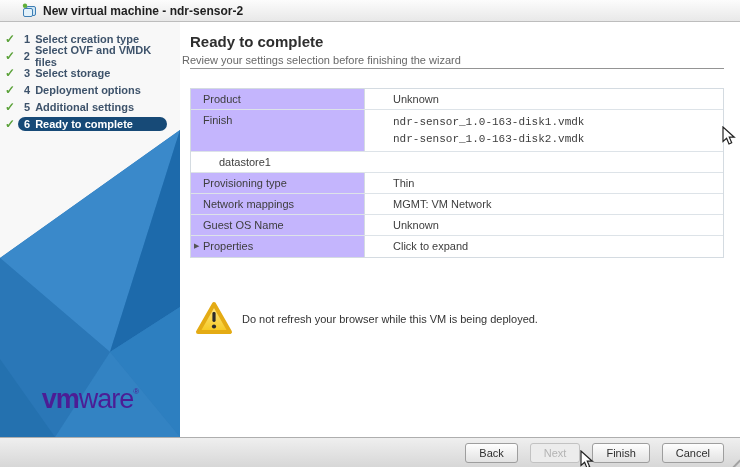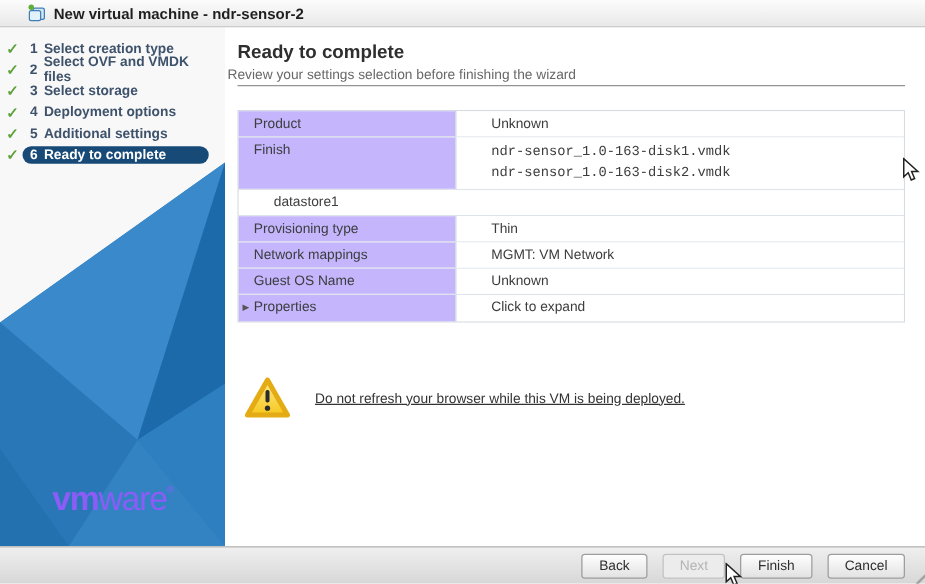--- a/index.html
+++ b/index.html
@@ -18,21 +18,21 @@
     background:#f8f8f8; overflow:hidden; }
   .steps { position:absolute; left:0; top:8px; width:180px; }
   .step { height:17px; display:flex; align-items:center; padding-left:5px;
     font-size:11px; font-weight:bold; color:#3e536b; }
   .step .check { color:#5ca23a; width:13px; font-weight:bold; font-size:12px; }
   .step-pill { display:flex; align-items:center; padding:1px 6px; border-radius:8px; }
   .step-pill .num { margin-right:5px; }
   .step.active .step-pill { background:#174a77; color:#fff; flex:1; margin-right:13px; }
   .wedge { position:absolute; left:0; bottom:0; width:180px; height:310px; }
   .logo { position:absolute; left:0; bottom:22px; width:180px; text-align:center;
-    color:#8b5cf6; font-size:27px; letter-spacing:-1px; }
+    color:#4c1d95; font-size:27px; letter-spacing:-1px; }
   .logo .vm { font-weight:bold; }
   .logo .ware { font-weight:normal; }
   .logo .reg { font-size:8px; vertical-align:top; position:relative; top:3px; }
 
   
   .content { position:absolute; left:180px; top:22px; width:560px; height:415px; background:#fff; }
   .heading { position:absolute; left:10px; top:11px; font-size:15px; font-weight:bold; color:#2e2e2e; }
   .subheading { position:absolute; left:2px; top:32px; font-size:11px; color:#686868;text-align:right; }
   .divider { position:absolute; left:10px; top:46px; width:534px; height:0; border-top:1px solid #949494; }
 
@@ -40,21 +40,21 @@
     border:1px solid #d4dbe1; font-size:11px; color:#3d3d3d; }
   .trow { display:flex; border-bottom:1px solid #dde3e8; min-height:21px; }
   .trow:last-child { border-bottom:none; }
   .tlabel { width:174px; background:#c4b5fd; border-right:1px solid #d4dbe1;
     padding:4px 4px 3px 12px; position:relative; }
   .tvalue { flex:1; background:#fff; padding:4px 4px 3px 28px; }
   .tvalue .line { line-height:17px;font-family:Liberation Mono, monospace; }
   .expand-arrow { position:absolute; left:3px; top:6px; font-size:7px; color:#555; }
 
   .warning { position:absolute; left:14px; top:278px; display:flex; align-items:center; }
-  .warning-text { font-size:11px; color:#333; margin-left:18px;text-decoration:underline; }
+  .warning-text { font-size:11px; color:#333; margin-left:8px; }
 
   
   .footer { position:absolute; left:0; bottom:0; width:740px; height:30px;
     background:linear-gradient(#efefef,#d7d7d7); border-top:1px solid #aeaeae;
     display:flex; align-items:center; justify-content:flex-end; gap:12px; padding-right:16px; }
   .btn { min-width:50px; height:20px; padding:0 13px; font-size:11px; color:#2f2f2f;
     background:linear-gradient(#fefefe,#e2e2e2); border:1px solid #9e9e9e; border-radius:3px;
     font-family:"Liberation Sans", sans-serif; cursor:pointer; }
   .btn.disabled { color:#b4b4b4; background:#ececec; border-color:#c2c2c2;text-align:right; }
   .resize-grip { position:absolute; right:1px; bottom:1px; width:10px; height:10px;

